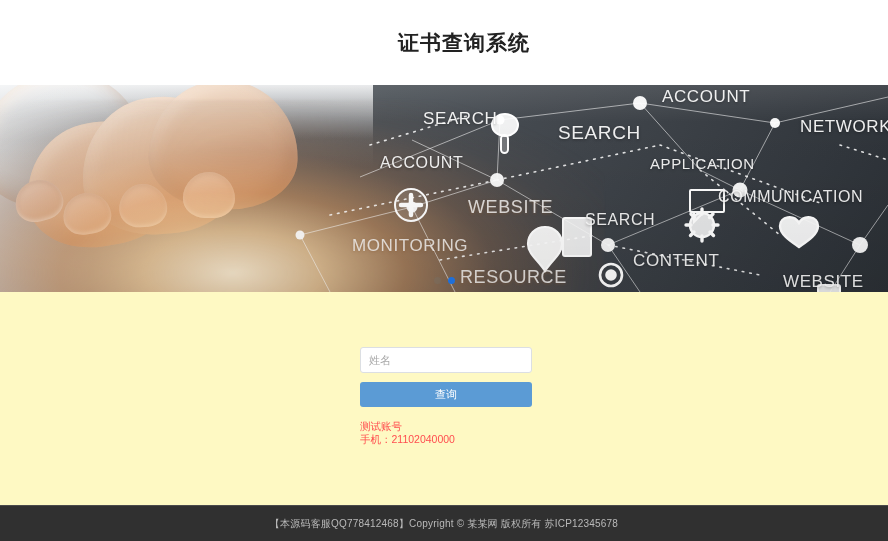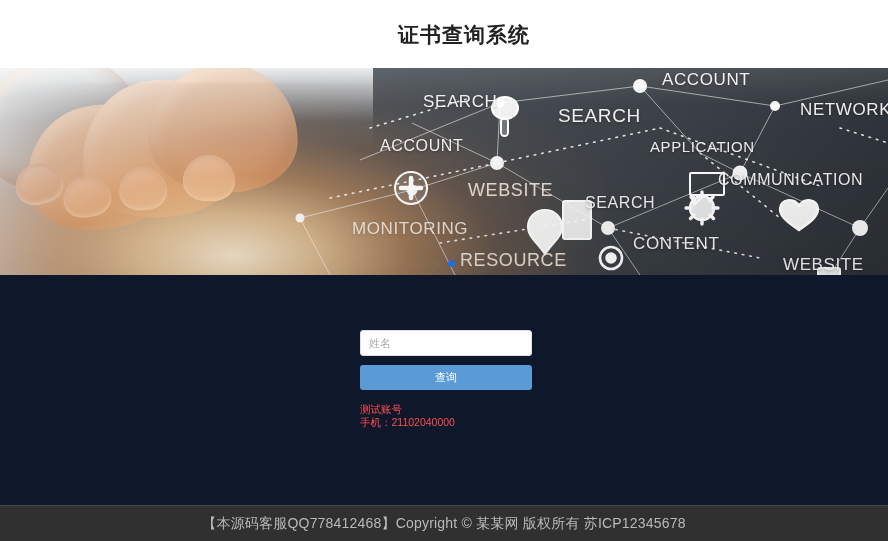--- a/index.html
+++ b/index.html
@@ -12,21 +12,21 @@
     width: 888px;
     height: 541px;
     background: #ffffff;
     font-family: "Liberation Sans", "DejaVu Sans", sans-serif;
     overflow: hidden;
     position: relative;
   }
 
   
   .site-header {
-    height: 68px;
+    height: 85px;
     background: #ffffff;
     display: flex;
     align-items: center;
     justify-content: center;
     padding-left: 40px;
   }
   .site-title {
     font-size: 21px;
     font-weight: bold;
     color: #222222;
@@ -152,21 +152,21 @@
   .dot {
     width: 7px; height: 7px;
     border-radius: 50%;
     background: rgba(120,110,100,0.45);
     cursor: pointer;
   }
   .dot.active { background: #1e6fd9; }
 
   
   .content {
-    background: #0f172a;
+    background: #fef9c3;
     height: 230px;
     padding-top: 55px;
   }
   .form-wrap {
     width: 172px;
     margin: 0 auto;
     margin-left: 360px;
   }
   .field {
     display: block;
@@ -215,21 +215,21 @@
     width: 888px;
     height: 36px;
     background: #303030;
     border-top: 1px solid #4a4a4a;
     display: flex;
     align-items: center;
     justify-content: center;
   }
   .footer-text {
     color: #b9b9b9;
-    font-size: 14px;
+    font-size: 10px;
     letter-spacing: 0.2px;
     white-space: nowrap;
   }
 </style>
 </head>
 <body>
 
 <header class="site-header">
   <h1 class="site-title">证书查询系统</h1>
 </header>

